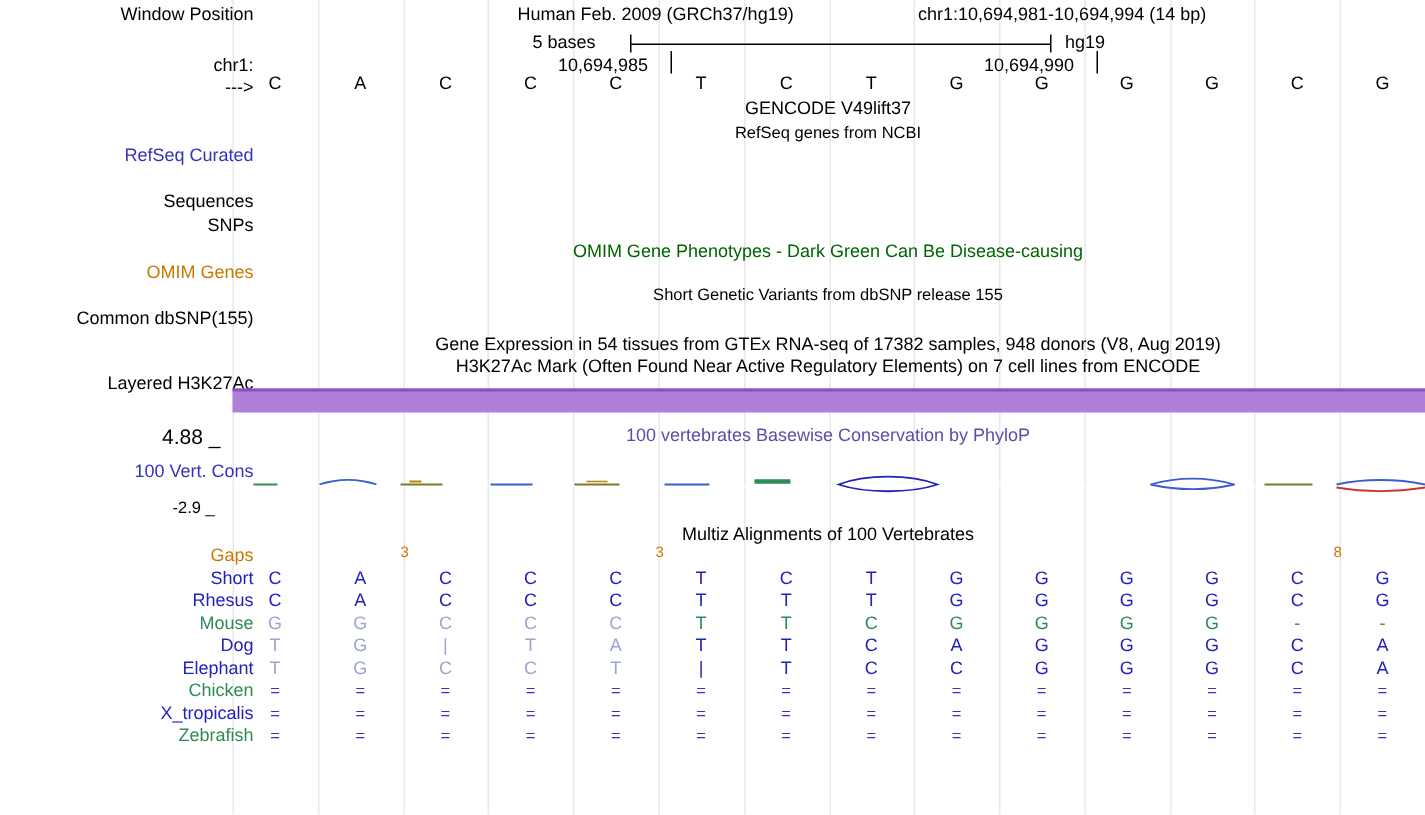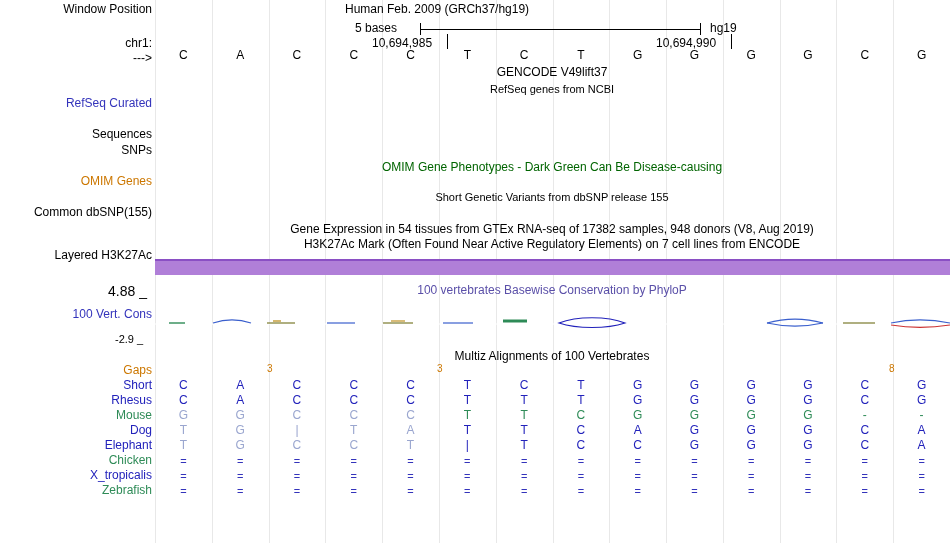--- a/index.html
+++ b/index.html
@@ -9,21 +9,21 @@
     font-size:12px;color:#000;
     position:relative;overflow:hidden;
   }
   .stage{position:relative;width:950px;height:543px;}
 
   
   .gridlines{position:absolute;left:0;top:0;width:950px;height:543px;pointer-events:none;}
   .gridlines .gl{position:absolute;top:0;bottom:0;width:1px;background:#e8e8e8;}
 
   
-  .lbl{position:absolute;text-align:right;white-space:nowrap;font-size:12px;}
+  .lbl{position:absolute;text-align:right;white-space:nowrap;font-size:12px;padding-left:17px;}
 
   
   .t{position:absolute;white-space:nowrap;}
   .center{transform:translateX(-50%);}
 
   .blue{color:#3333bb;}
   .dk{color:#000000;}
   .dgreen{color:#006400;}
   .orange{color:#cc7700;}
   .purpleTxt{color:#5a4fa8;}
@@ -81,20 +81,21 @@
       <div class="lbl" style="left: 0px; top: 393px; width: 152px; color: rgb(34, 34, 187);">Rhesus</div>
       <div class="lbl" style="left: 0px; top: 408px; width: 152px; color: rgb(46, 139, 87);">Mouse</div>
       <div class="lbl" style="left: 0px; top: 423px; width: 152px; color: rgb(34, 34, 187);">Dog</div>
       <div class="lbl" style="left: 0px; top: 438px; width: 152px; color: rgb(34, 34, 187);">Elephant</div>
       <div class="lbl" style="left: 0px; top: 453px; width: 152px; color: rgb(46, 139, 87);">Chicken</div>
       <div class="lbl" style="left: 0px; top: 468px; width: 152px; color: rgb(34, 34, 187);">X_tropicalis</div>
       <div class="lbl" style="left: 0px; top: 483px; width: 152px; color: rgb(46, 139, 87);">Zebrafish</div>
     </div>
 
   <div class="t dk" style="left:345px;top:2px;">Human Feb. 2009 (GRCh37/hg19)</div>
+  <div class="t dk" style="left:612px;top:2px;">chr1:10,694,981-10,694,994 (14 bp)</div>
 
   <div class="t dk" style="left:355px;top:21px;">5 bases</div>
   <div class="rulerline" style="left:420px;top:29px;width:280px;"></div>
   <div class="tick" style="left:420px;top:23px;height:12px;"></div>
   <div class="tick" style="left:700px;top:23px;height:12px;"></div>
   <div class="t dk" style="left:710px;top:21px;">hg19</div>
 
   <div class="t dk" style="left:372px;top:36px;">10,694,985</div>
   <div class="tick" style="left:447px;top:34px;height:15px;"></div>
   <div class="t dk" style="left:656px;top:36px;">10,694,990</div>

